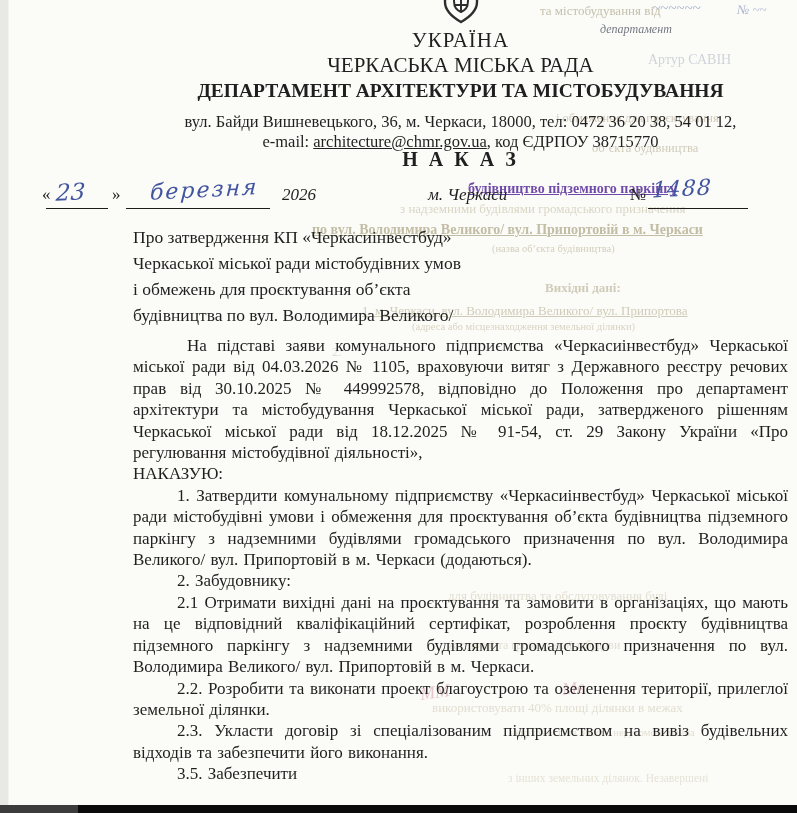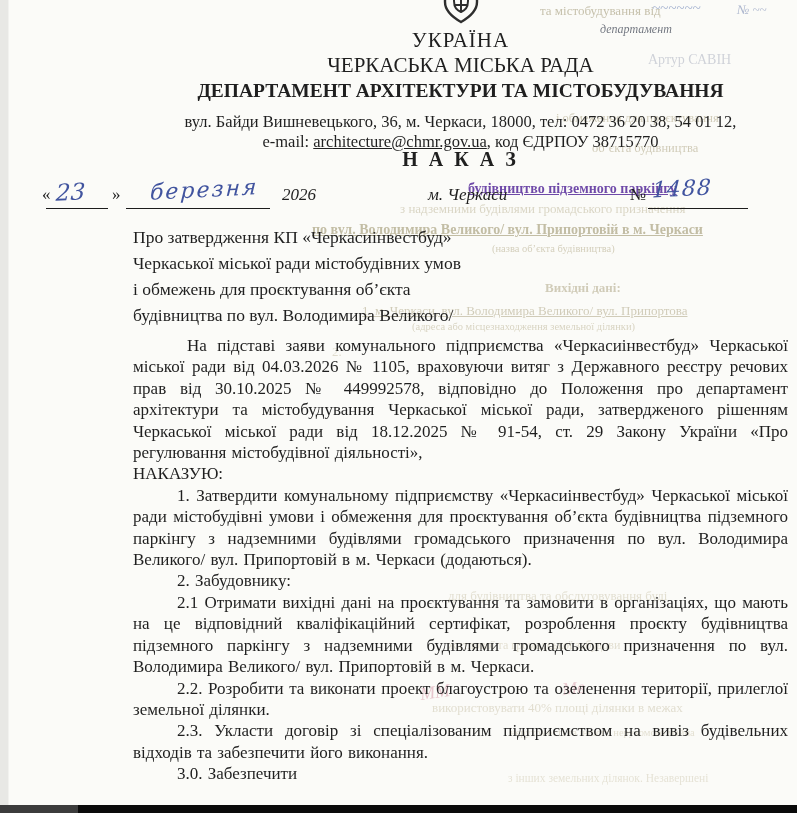--- a/index.html
+++ b/index.html
@@ -123,20 +123,20 @@
       </div>
     <p class="body-p intro">На підставі заяви  комунального підприємства «Черкасиінвестбуд» Черкаської міської ради від 04.03.2026 № 1105, враховуючи витяг з Державного реєстру речових прав від 30.10.2025 № 449992578, відповідно до Положення про департамент архітектури та містобудування Черкаської міської ради, затвердженого рішенням Черкаської міської ради від 18.12.2025 № 91-54, ст. 29 Закону  України  «Про регулювання містобудівної діяльності»,</p>
     <p class="body-p decree">НАКАЗУЮ:</p>
     <div>
 
     <p class="body-p item">1. Затвердити комунальному підприємству «Черкасиінвестбуд» Черкаської міської ради містобудівні умови і обмеження для проєктування об’єкта будівництва підземного паркінгу з надземними будівлями громадського призначення по вул. Володимира Великого/ вул. Припортовій в  м. Черкаси (додаються).</p>
         <p class="body-p item">2.  Забудовнику:</p>
         <p class="body-p item">2.1  Отримати вихідні дані на проєктування та замовити в організаціях, що мають на це відповідний кваліфікаційний сертифікат, розроблення проєкту будівництва підземного паркінгу з надземними будівлями громадського призначення по вул. Володимира Великого/ вул. Припортовій в м. Черкаси.</p>
         <p class="body-p item">2.2. Розробити та виконати проект благоустрою та озеленення території, прилеглої земельної ділянки.</p>
         <p class="body-p item">2.3. Укласти договір зі спеціалізованим підприємством на вивіз будівельних відходів та забезпечити його виконання.</p>
-        <p class="body-p item">3.0. Забезпечити</p>
+        <p class="body-p item">3.5. Забезпечити</p>
       </div>
   </div>
 
   <div class="bottom-bar">
       <div class="grey"></div>
     </div>
 </div>
 
 </body></html>

